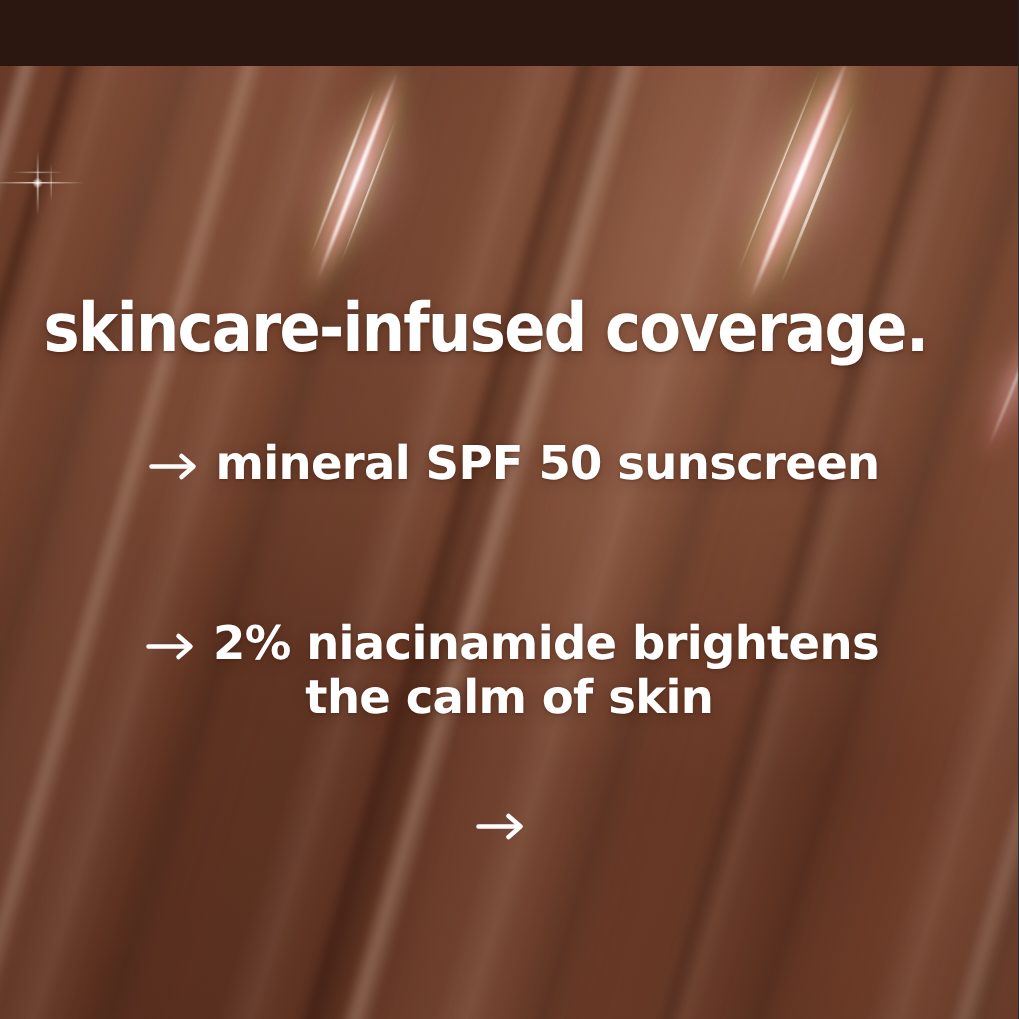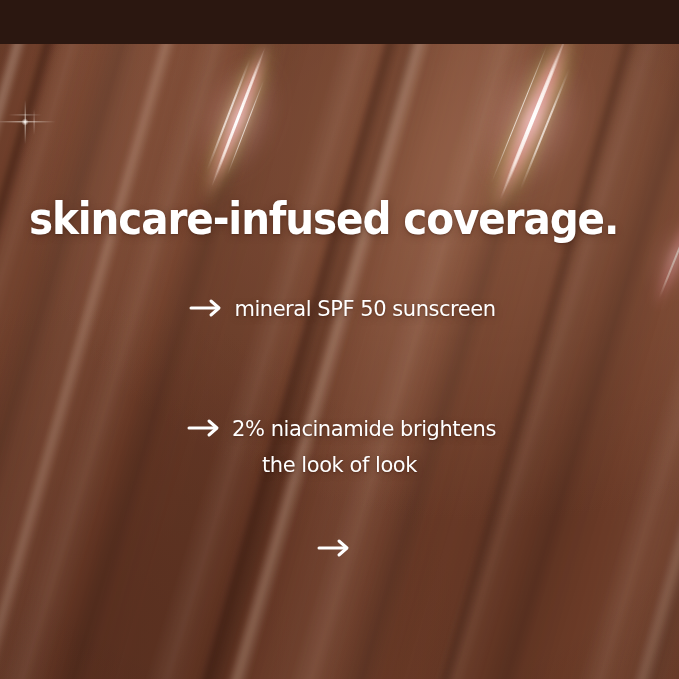--- a/index.html
+++ b/index.html
@@ -249,22 +249,22 @@
   }
 
   
   .bullet {
     position: absolute;
     width: 679px;
     left: 0;
     text-align: center;
     color: #ffffff;
     font-family: "DejaVu Sans", "Liberation Sans", sans-serif;
-    font-weight: 400;
-    font-size: 21px;
+    font-weight: 700;
+    font-size: 31px;
     line-height: 36px;
     letter-spacing: -0.45px;
     text-shadow:
       0 1px 2px rgba(58,24,12,.38),
       0 2px 9px rgba(58,24,12,.26);
   }
   .bullet .line { display: block; white-space: nowrap; }
 
   .arrow {
     display: inline-block;
@@ -342,21 +342,21 @@
     <div class="bullet" id="bullet-2">
       <span class="line">
         <span class="arrow">
           <svg width="34" height="20" viewBox="0 0 34 20" aria-hidden="true">
             <path d="M2 10 H29" stroke="#ffffff" stroke-width="3" stroke-linecap="round" fill="none"></path>
             <path d="M22 3 L30 10 L22 17" stroke="#ffffff" stroke-width="3" stroke-linecap="round" stroke-linejoin="round" fill="none"></path>
           </svg>
         </span><span>2% niacinamide brightens</span>
       </span>
       <span class="line">
-        <span>the look of look</span>
+        <span>the calm of skin</span>
       </span>
     </div>
 
     <div class="bullet" id="bullet-3">
       <span class="line">
         <span class="arrow">
           <svg width="34" height="20" viewBox="0 0 34 20" aria-hidden="true">
             <path d="M2 10 H29" stroke="#ffffff" stroke-width="3" stroke-linecap="round" fill="none"></path>
             <path d="M22 3 L30 10 L22 17" stroke="#ffffff" stroke-width="3" stroke-linecap="round" stroke-linejoin="round" fill="none"></path>
           </svg>

